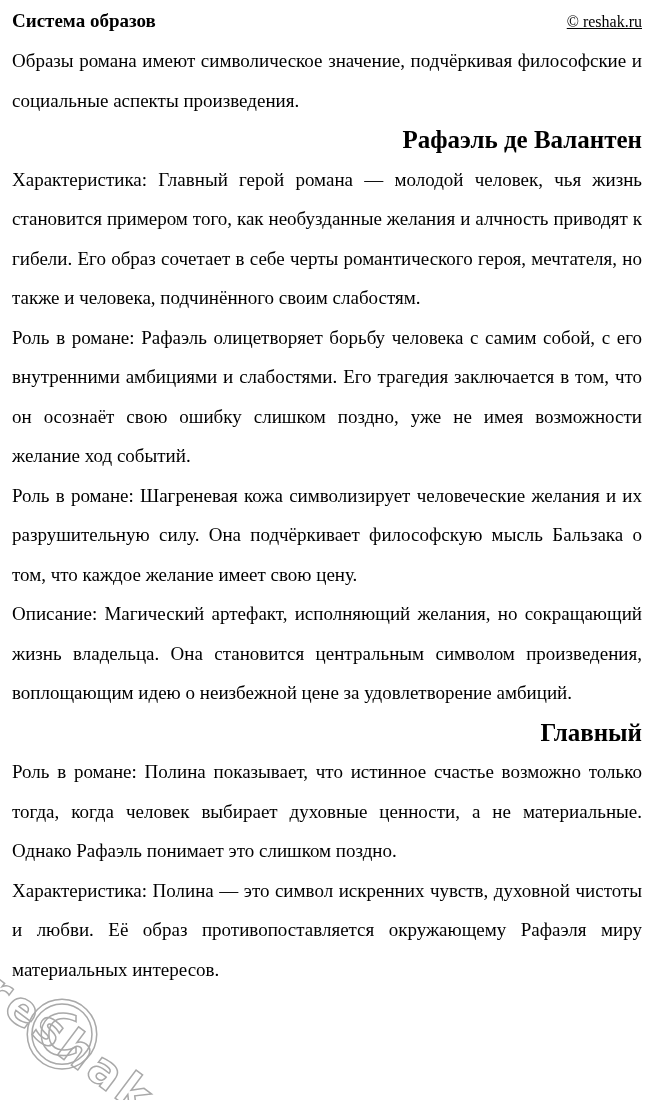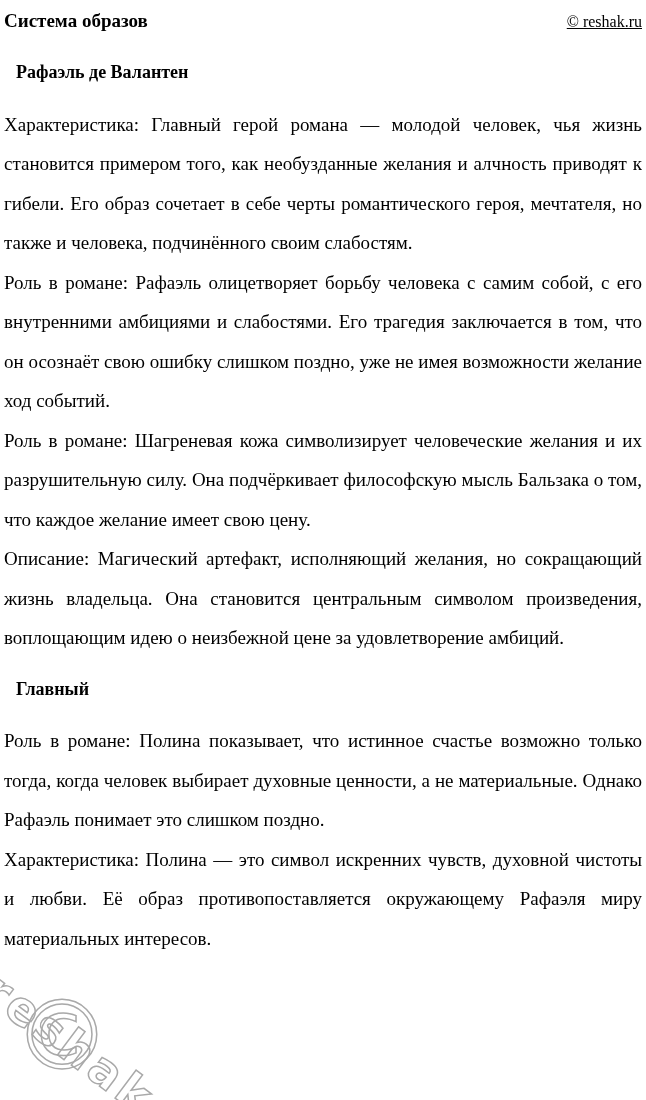--- a/index.html
+++ b/index.html
@@ -11,21 +11,21 @@
     width: 646px;
     height: 1100px;
     overflow: hidden;
     position: relative;
     font-family: "Liberation Serif", "DejaVu Serif", serif;
     color: #000000;
   }
   .page {
     position: relative;
     z-index: 1;
-    padding: 1px 4px 0 4px;
+    padding: 1px 4px 0 12px;
   }
   .header-row {
     display: flex;
     justify-content: space-between;
     align-items: baseline;
     line-height: 39px;
   }
   .doc-title {
     font-size: 19px;
     font-weight: bold;
@@ -39,25 +39,25 @@
   .para {
     margin: 0;
     font-size: 19px;
     line-height: 39.5px;
     text-align: justify;
   }
   .lead {
     font-weight: normal;
   }
   .subhead {
-    margin: 12px;
-    font-size: 18px;
+    margin: 0;
+    font-size: 25px;
     font-weight: bold;
     line-height: 39.5px;
-    text-align: left;
+    text-align: right;
   }
   
   .watermark-layer {
     position: absolute;
     left: 0; top: 0;
     width: 646px; height: 1100px;
     z-index: 0;
     pointer-events: none;
     overflow: hidden;
   }
@@ -98,20 +98,21 @@
   <span class="wm-text">reshak.ru</span>
 </div>
 
 <div class="page">
 
   <div class="header-row">
     <h1 class="doc-title">Система образов</h1>
     <span class="copyright">© reshak.ru</span>
   </div>
 
+  <p class="para">Образы романа имеют символическое значение, подчёркивая философские и социальные аспекты произведения.</p>
 
   <h2 class="subhead">Рафаэль де Валантен</h2>
 
   <p class="para"><span class="lead">Характеристика</span><span>: </span><span>Главный герой романа — молодой человек, чья жизнь становится примером того, как необузданные желания и алчность приводят к гибели. Его образ сочетает в себе черты романтического героя, мечтателя, но также и человека, подчинённого своим слабостям.</span></p>
 
   <p class="para"><span class="lead">Роль в романе</span><span>: </span><span>Рафаэль олицетворяет борьбу человека с самим собой, с его внутренними амбициями и слабостями. Его трагедия заключается в том, что он осознаёт свою ошибку слишком поздно, уже не имея возможности желание ход событий.</span></p>
 
 
   <p class="para"><span class="lead">Роль в романе</span><span>: </span><span>Шагреневая кожа символизирует человеческие желания и их разрушительную силу. Она подчёркивает философскую мысль Бальзака о том, что каждое желание имеет свою цену.</span></p>
 

